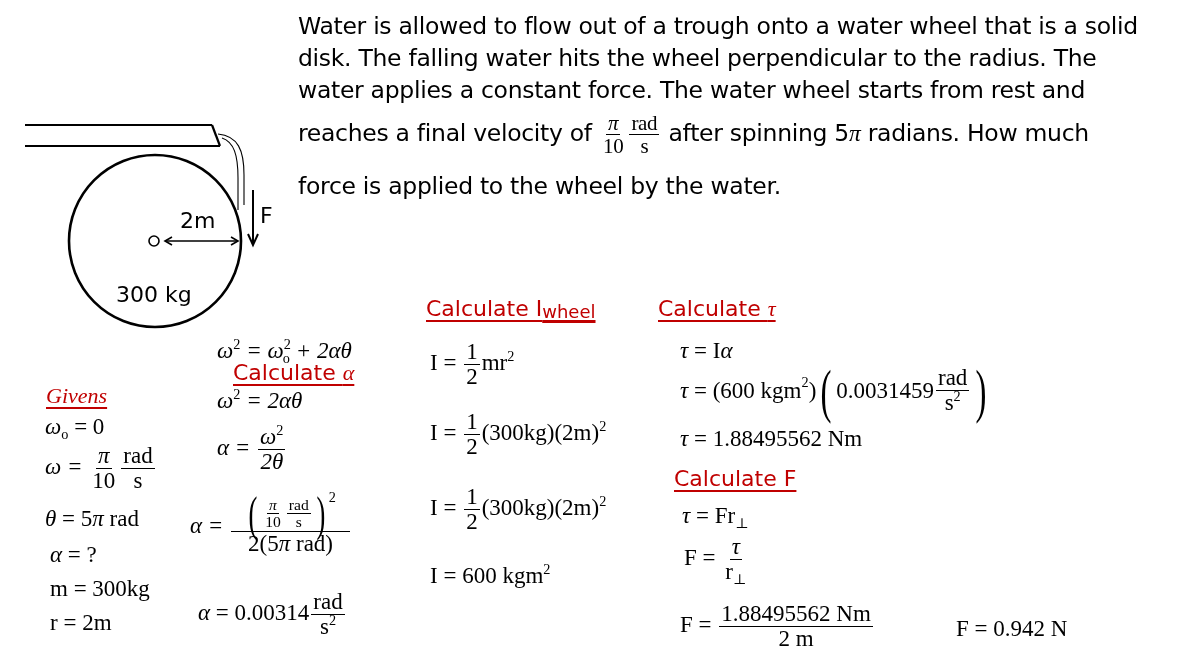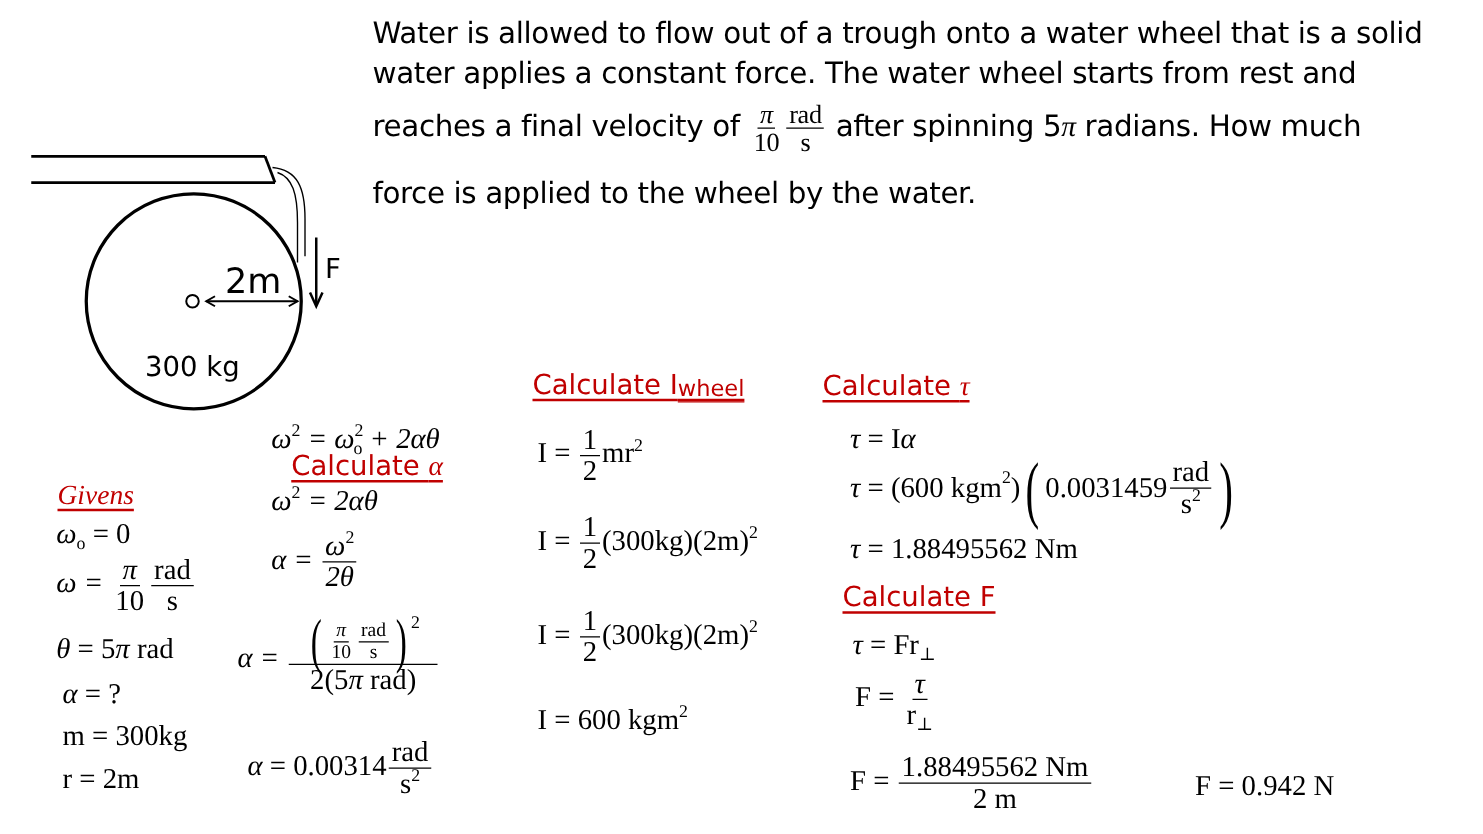--- a/index.html
+++ b/index.html
@@ -41,26 +41,27 @@
   <g stroke="#000" stroke-width="1.6" fill="none">
     <line x1="165" y1="241" x2="238" y2="241"></line>
     <polyline points="172,237 165,241 172,245"></polyline>
     <polyline points="231,237 238,241 231,245"></polyline>
   </g>
   <g stroke="#000" stroke-width="2" fill="none">
     <line x1="253" y1="190" x2="253" y2="244"></line>
     <polyline points="248,234 253,245 258,234"></polyline>
   </g>
 </svg>
-<div class="abs sans" style="left:180px; top:208px; font-size:28px;">2m</div>
+<div class="abs sans" style="left:180px; top:208px; font-size:22px;">2m</div>
 <div class="abs sans" style="left:260px; top:203px; font-size:22px;">F</div>
 <div class="abs sans" style="left:116px; top:282px; font-size:22px;">300 kg</div>
 
 <div class="abs sans problem">
   <span class="line">Water is allowed to flow out of a trough onto a water wheel that is a solid</span>
+  <span class="line">disk. The falling water hits the wheel perpendicular to the radius. The</span>
   <span class="line">water applies a constant force. The water wheel starts from rest and</span>
   <span class="line" style="height:58px; padding-top:6px;">
     <span>reaches a final velocity of</span>
     <span class="frac serif" style="font-size:21px;">
         <span class="num it">π</span>
         <span class="den">10</span>
       </span><span class="frac serif" style="font-size:21px;">
         <span class="num">rad</span>
         <span class="den">s</span>
       </span>

